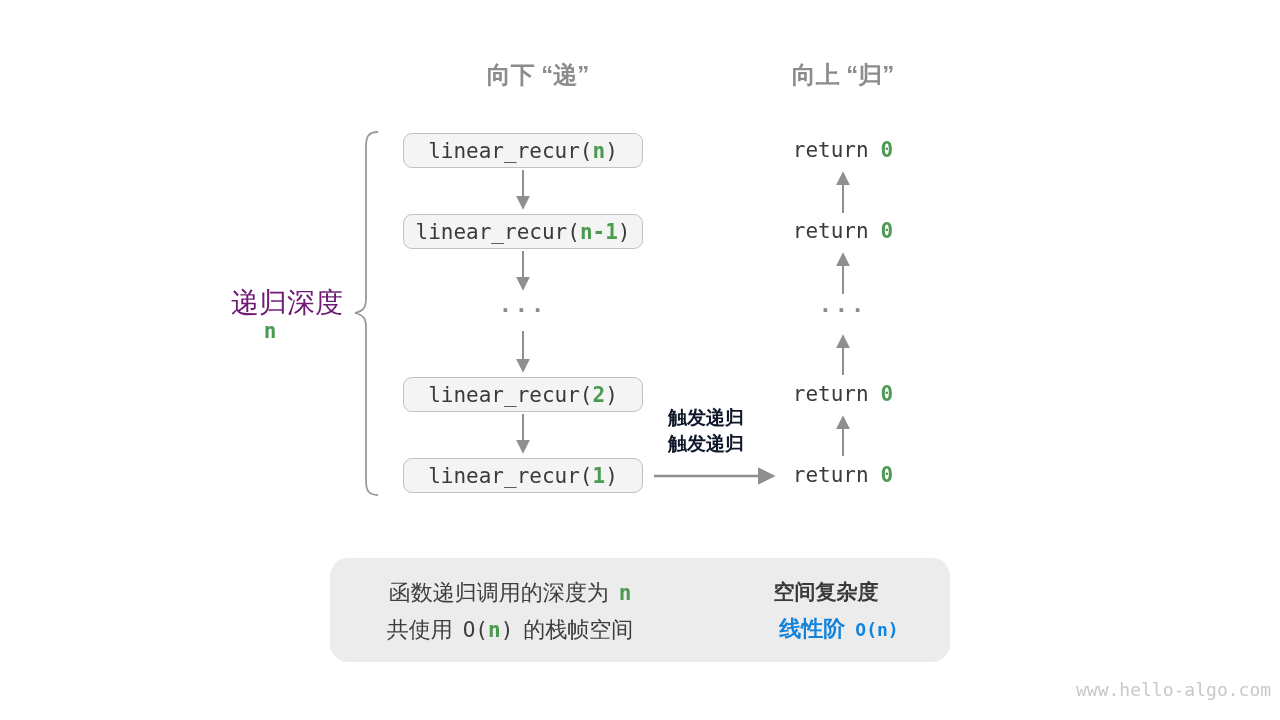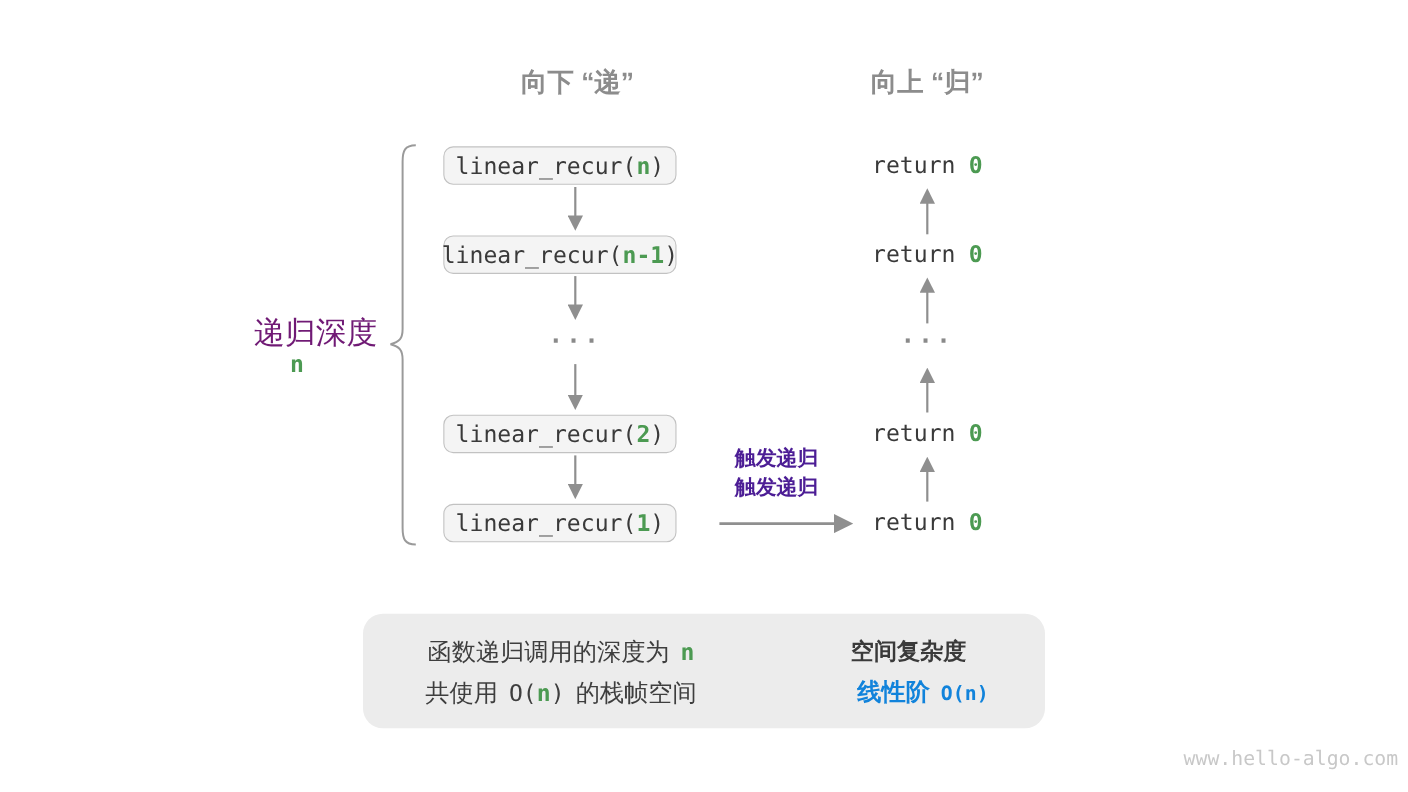--- a/index.html
+++ b/index.html
@@ -2,33 +2,33 @@
 <html><head>
 <meta charset="utf-8">
 <style>
   html,body{margin:0;padding:0;background:#ffffff;}
   .canvas{position:relative;width:1280px;height:720px;background:#ffffff;overflow:hidden;
           font-family:"Liberation Sans",sans-serif;}
   .abs{position:absolute;}
   .cjk{font-family:"Liberation Sans",sans-serif;}
   .mono{font-family:"DejaVu Sans Mono",monospace;}
   .hdr{font-size:24px;font-weight:bold;color:#8C8C8C;text-align:center;width:220px;}
-  .callbox{left:403px;width:212px;height:35px;box-sizing:border-box;
+  .callbox{left:403px;width:240px;height:35px;box-sizing:border-box;
            background:#F4F4F4;border:1.5px solid #C2C2C2;border-radius:9px;
            display:flex;align-items:center;justify-content:center;}
   .code{font-family:"DejaVu Sans Mono",monospace;font-size:21px;color:#3A3A3A;white-space:nowrap;}
   .green{color:#4C9A52;font-weight:bold;}
   .blue{color:#1183DB;}
   .ret{width:160px;text-align:center;}
   .ret .kw{margin-right:12px;}
   .dots{width:100px;text-align:center;font-size:22px;font-weight:bold;color:#8A8A8A;
         letter-spacing:3px;}
   .depth-label{width:150px;text-align:center;font-size:28px;color:#701a75;}
   .depth-n{width:150px;text-align:center;font-size:21px;}
-  .note{width:170px;text-align:center;font-size:19px;font-weight:bold;color:#4c1d95;line-height:26px;}
+  .note{width:170px;text-align:center;font-size:19px;font-weight:bold;color:#0f172a;line-height:26px;}
   .sumbox{left:330px;top:558px;width:620px;height:104px;background:#ECECEC;border-radius:18px;}
   .sumline{font-size:22px;color:#3E3E3E;white-space:nowrap;text-align:center;}
   .sumline .mono{font-size:21px;}
   .sumline .nval{margin-left:10px;}
   .sum-title{font-size:21px;font-weight:bold;color:#3A3A3A;text-align:center;}
   .sum-result{font-size:22px;font-weight:bold;text-align:center;white-space:nowrap;}
   .sum-result .mono{margin-left:10px;font-size:18px;font-weight:bold;}
   .watermark{font-family:"DejaVu Sans Mono",monospace;font-size:18px;color:#C8C8C8;}
   svg.overlay{position:absolute;left:0;top:0;pointer-events:none;}
 </style>
@@ -54,21 +54,21 @@
     <line x1="843" y1="375" x2="843" y2="337" stroke="#8F8F8F" stroke-width="2" marker-end="url(#ah)"></line>
     <line x1="843" y1="456" x2="843" y2="418" stroke="#8F8F8F" stroke-width="2" marker-end="url(#ah)"></line>
 
     <line x1="654" y1="476" x2="772" y2="476" stroke="#8F8F8F" stroke-width="2.5" marker-end="url(#ah)"></line>
 
     <path d="M 378 132 C 368 132 366 137 366 147 L 366 299 C 366 308 363 311 355 313 C 363 315 366 318 366 327 L 366 480 C 366 490 368 495 378 495" fill="none" stroke="#9A9A9A" stroke-width="1.8"></path>
 
     <polygon points="688,604 708,604 708,596 729,612.5 708,629 708,621 688,621" fill="#C5C5C5"></polygon>
   </svg>
 
-  <div class="abs hdr cjk" style="left:415px;top:59px;">向下 “递”</div>
+  <div class="abs hdr cjk" style="left:428px;top:59px;">向下 “递”</div>
   <div class="abs hdr cjk" style="left:733px;top:59px;">向上 “归”</div>
 
   <div class="abs depth-label cjk" style="left:212px;top:284px;">递归深度</div>
   <div class="abs depth-n" style="left:195px;top:319px;"><span class="mono green">n</span></div>
 
   <div class="abs callbox" style="top:133px;">
     <span class="code"><span>linear_recur(</span><span class="green">n</span><span>)</span></span>
   </div>
   <div class="abs callbox" style="top:214px;">
     <span class="code"><span>linear_recur(</span><span class="green">n-1</span><span>)</span></span>

